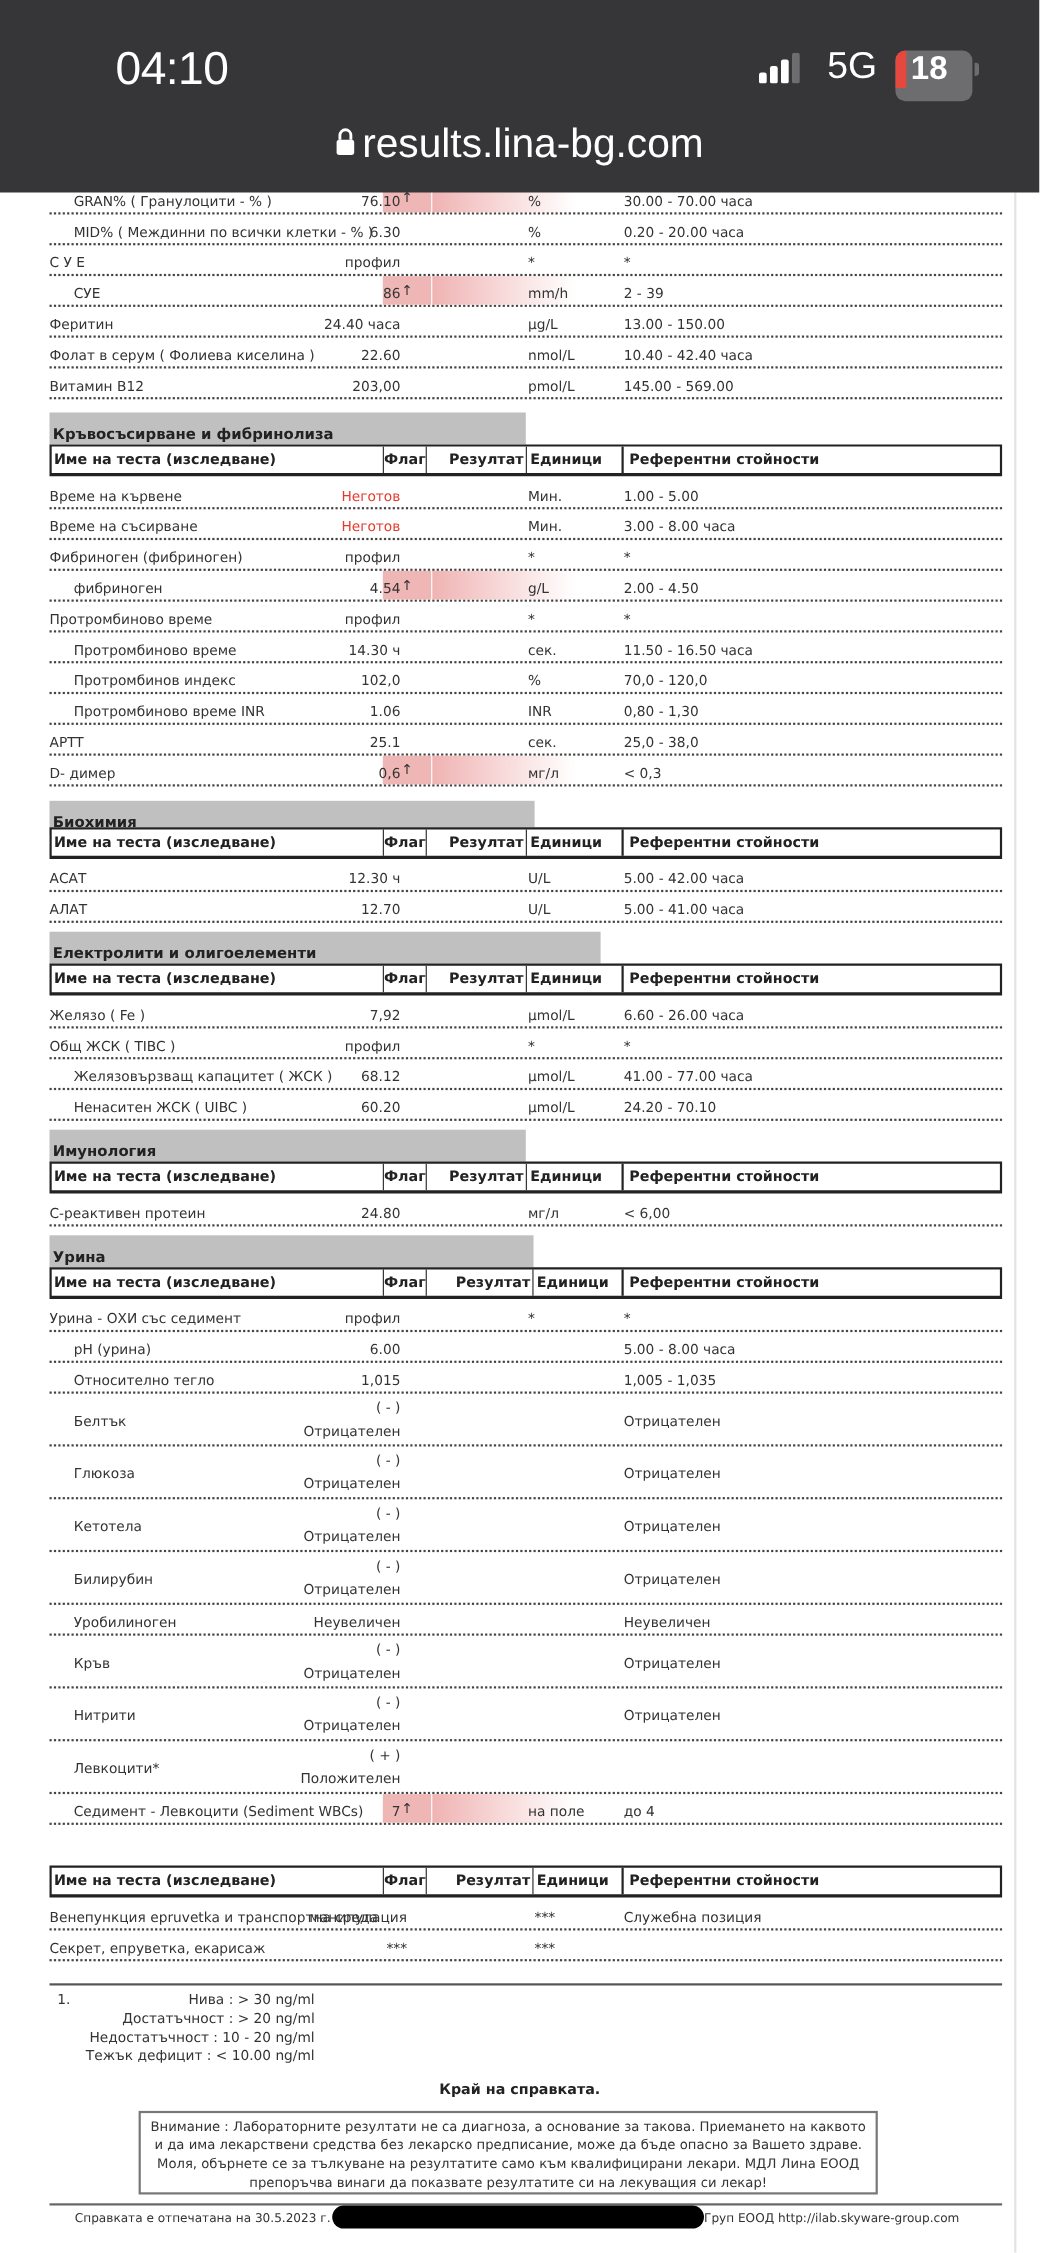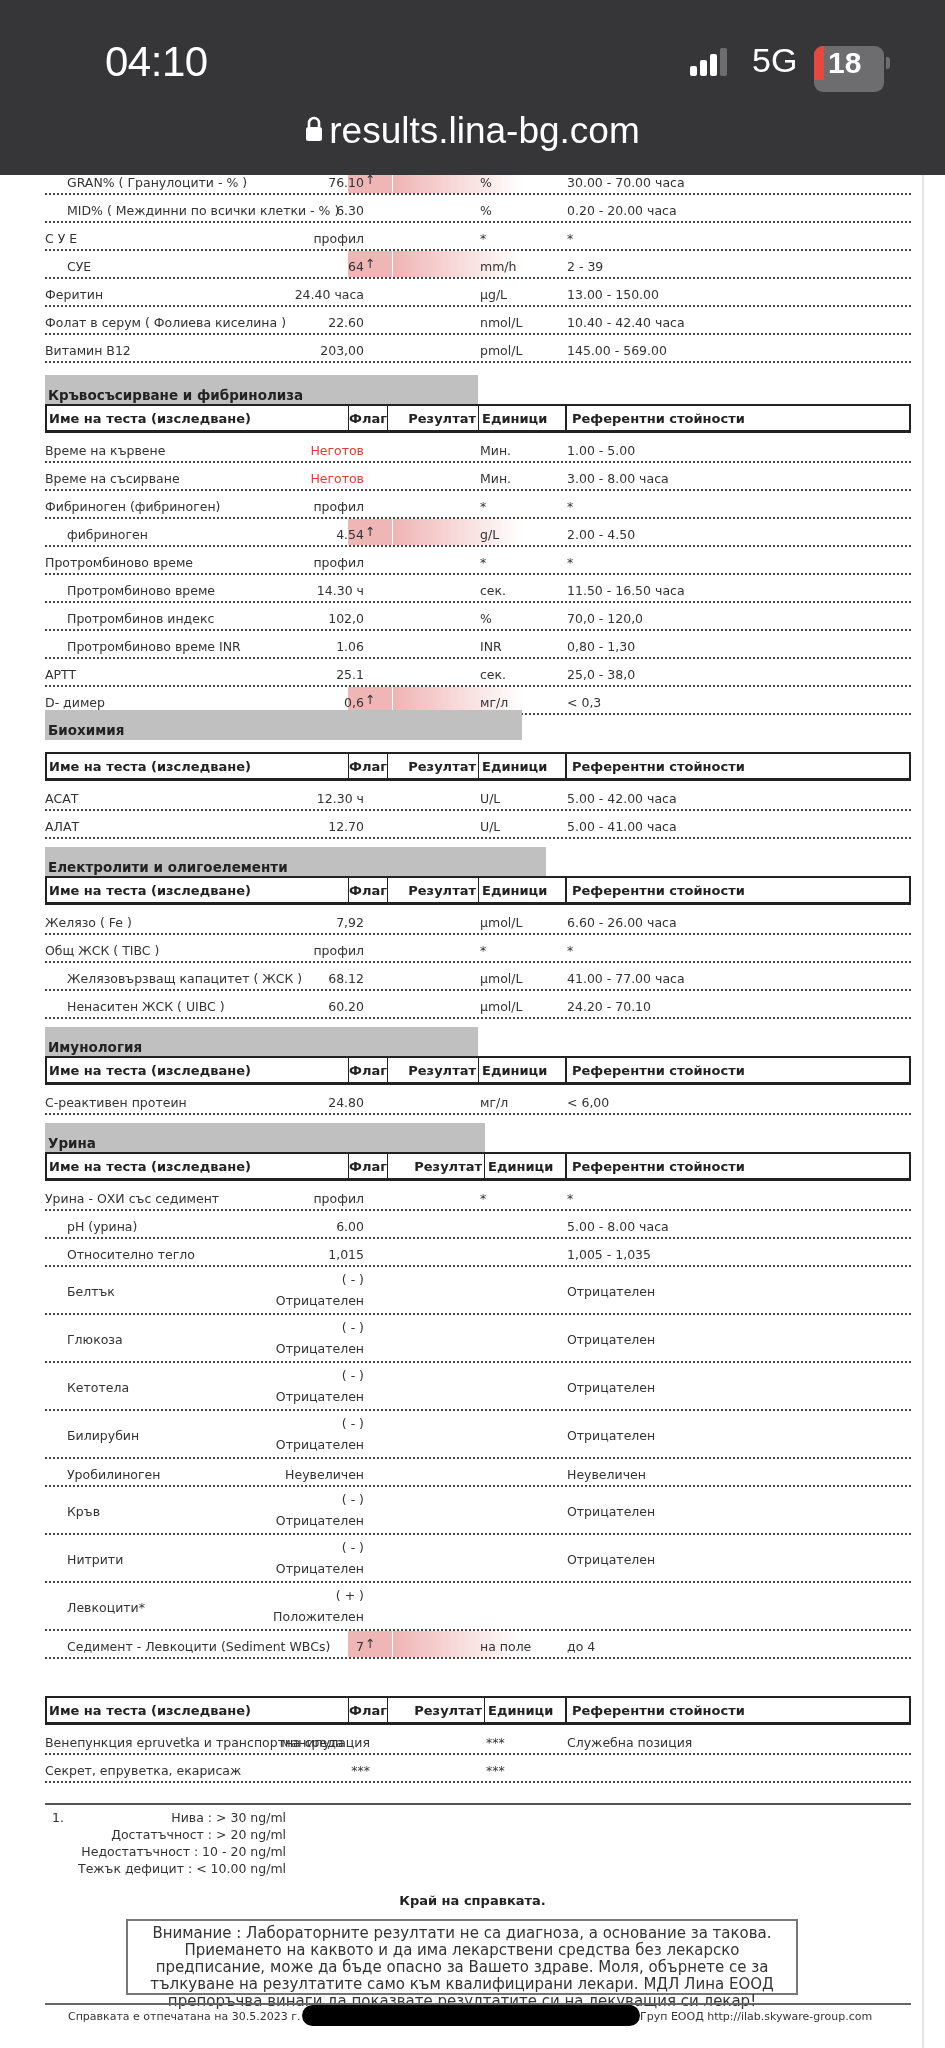--- a/index.html
+++ b/index.html
@@ -43,21 +43,21 @@
   .hdr .h-flag { left: 301px; width: 40px; border-left: 1px solid #222; border-right: 1px solid #222; text-align: center; }
   .hdr .h-res { left: 346px; width: 86px; text-align: right; border-right: 1px solid #222; padding-right: 2px; }
   .hdr .h-unit { left: 433px; width: 87px; border-right: 2px solid #222; padding-left: 2px; }
   .hdr .h-ref { left: 523px; padding-left: 2px; }
 
   .hr-solid { position: absolute; left: 45px; width: 866px; height: 2px; background: #555; }
   .notes { position: absolute; left: 52px; top: 1634px; font-size: 12.5px; color: #333; line-height: 17px; }
   .notes .num { position: absolute; left: 0; top: 0; }
   .notes .lines { position: absolute; left: 26px; top: 0; white-space: nowrap; text-align: right; }
   .end { position: absolute; left: 0; width: 945px; top: 1718px; text-align: center; font-weight: bold; font-size: 13px; color: #222; }
-  .warn { position: absolute; left: 126px; top: 1744px; width: 672px; height: 76px; border: 2px solid #777; font-size: 15px; line-height: 17px; text-align: center; color: #333; padding: 4px 6px; }
+  .warn { position: absolute; left: 126px; top: 1744px; width: 672px; height: 76px; border: 2px solid #777; font-size: 12px; line-height: 17px; text-align: center; color: #333; padding: 4px 6px; }
   .footer-line { position: absolute; left: 45px; top: 1828px; width: 866px; height: 2px; background: #666; }
   .footer { position: absolute; left: 68px; top: 1835px; font-size: 11px; color: #333; white-space: nowrap; }
   .footer-r { position: absolute; left: 640px; top: 1835px; font-size: 11px; color: #333; white-space: nowrap; }
   .redact { position: absolute; left: 302px; top: 1830px; width: 338px; height: 21px; background: #000; border-radius: 11px; }
 </style>
 </head>
 <body>
 
 <div class="statusbar">
   <div class="time">04:10</div>
@@ -103,21 +103,21 @@
     <div class="name">С У Е</div>
     <div class="res">профил</div>
     <div class="unit">*</div>
     <div class="ref">*</div>
   </div>
   <div class="row" style="top:76px">
     <div class="flagbg"></div>
       <div class="resbg"></div>
     <div class="name indent">СУЕ</div>
     <div class="flag">↑</div>
-    <div class="res">64</div>
+    <div class="res">86</div>
     <div class="unit">mm/h</div>
     <div class="ref">2 - 39</div>
   </div>
   <div class="row" style="top:104px">
     <div class="name">Феритин</div>
     <div class="res">24.40 часа</div>
     <div class="unit">µg/L</div>
     <div class="ref">13.00 - 150.00</div>
   </div>
   <div class="row" style="top:132px">
@@ -203,21 +203,21 @@
   <div class="row" style="top:512px">
     <div class="flagbg"></div>
       <div class="resbg"></div>
     <div class="name">D- димер</div>
     <div class="flag">↑</div>
     <div class="res">0,6</div>
     <div class="unit">мг/л</div>
     <div class="ref">&lt; 0,3</div>
   </div>
 
-  <div class="sect" style="top:535px; width:477px">
+  <div class="sect" style="top:553px; width:441px">
       <span>Биохимия</span>
     </div>
   <div class="hdr" style="top:577px">
     <div class="h-name">Име на теста (изследване)</div>
       <div class="h-flag">Флаг</div>
       <div class="h-res">Резултат</div>
       <div class="h-unit">Единици</div>
       <div class="h-ref">Референтни стойности</div>
   </div>
   <div class="row" style="top:608px">

